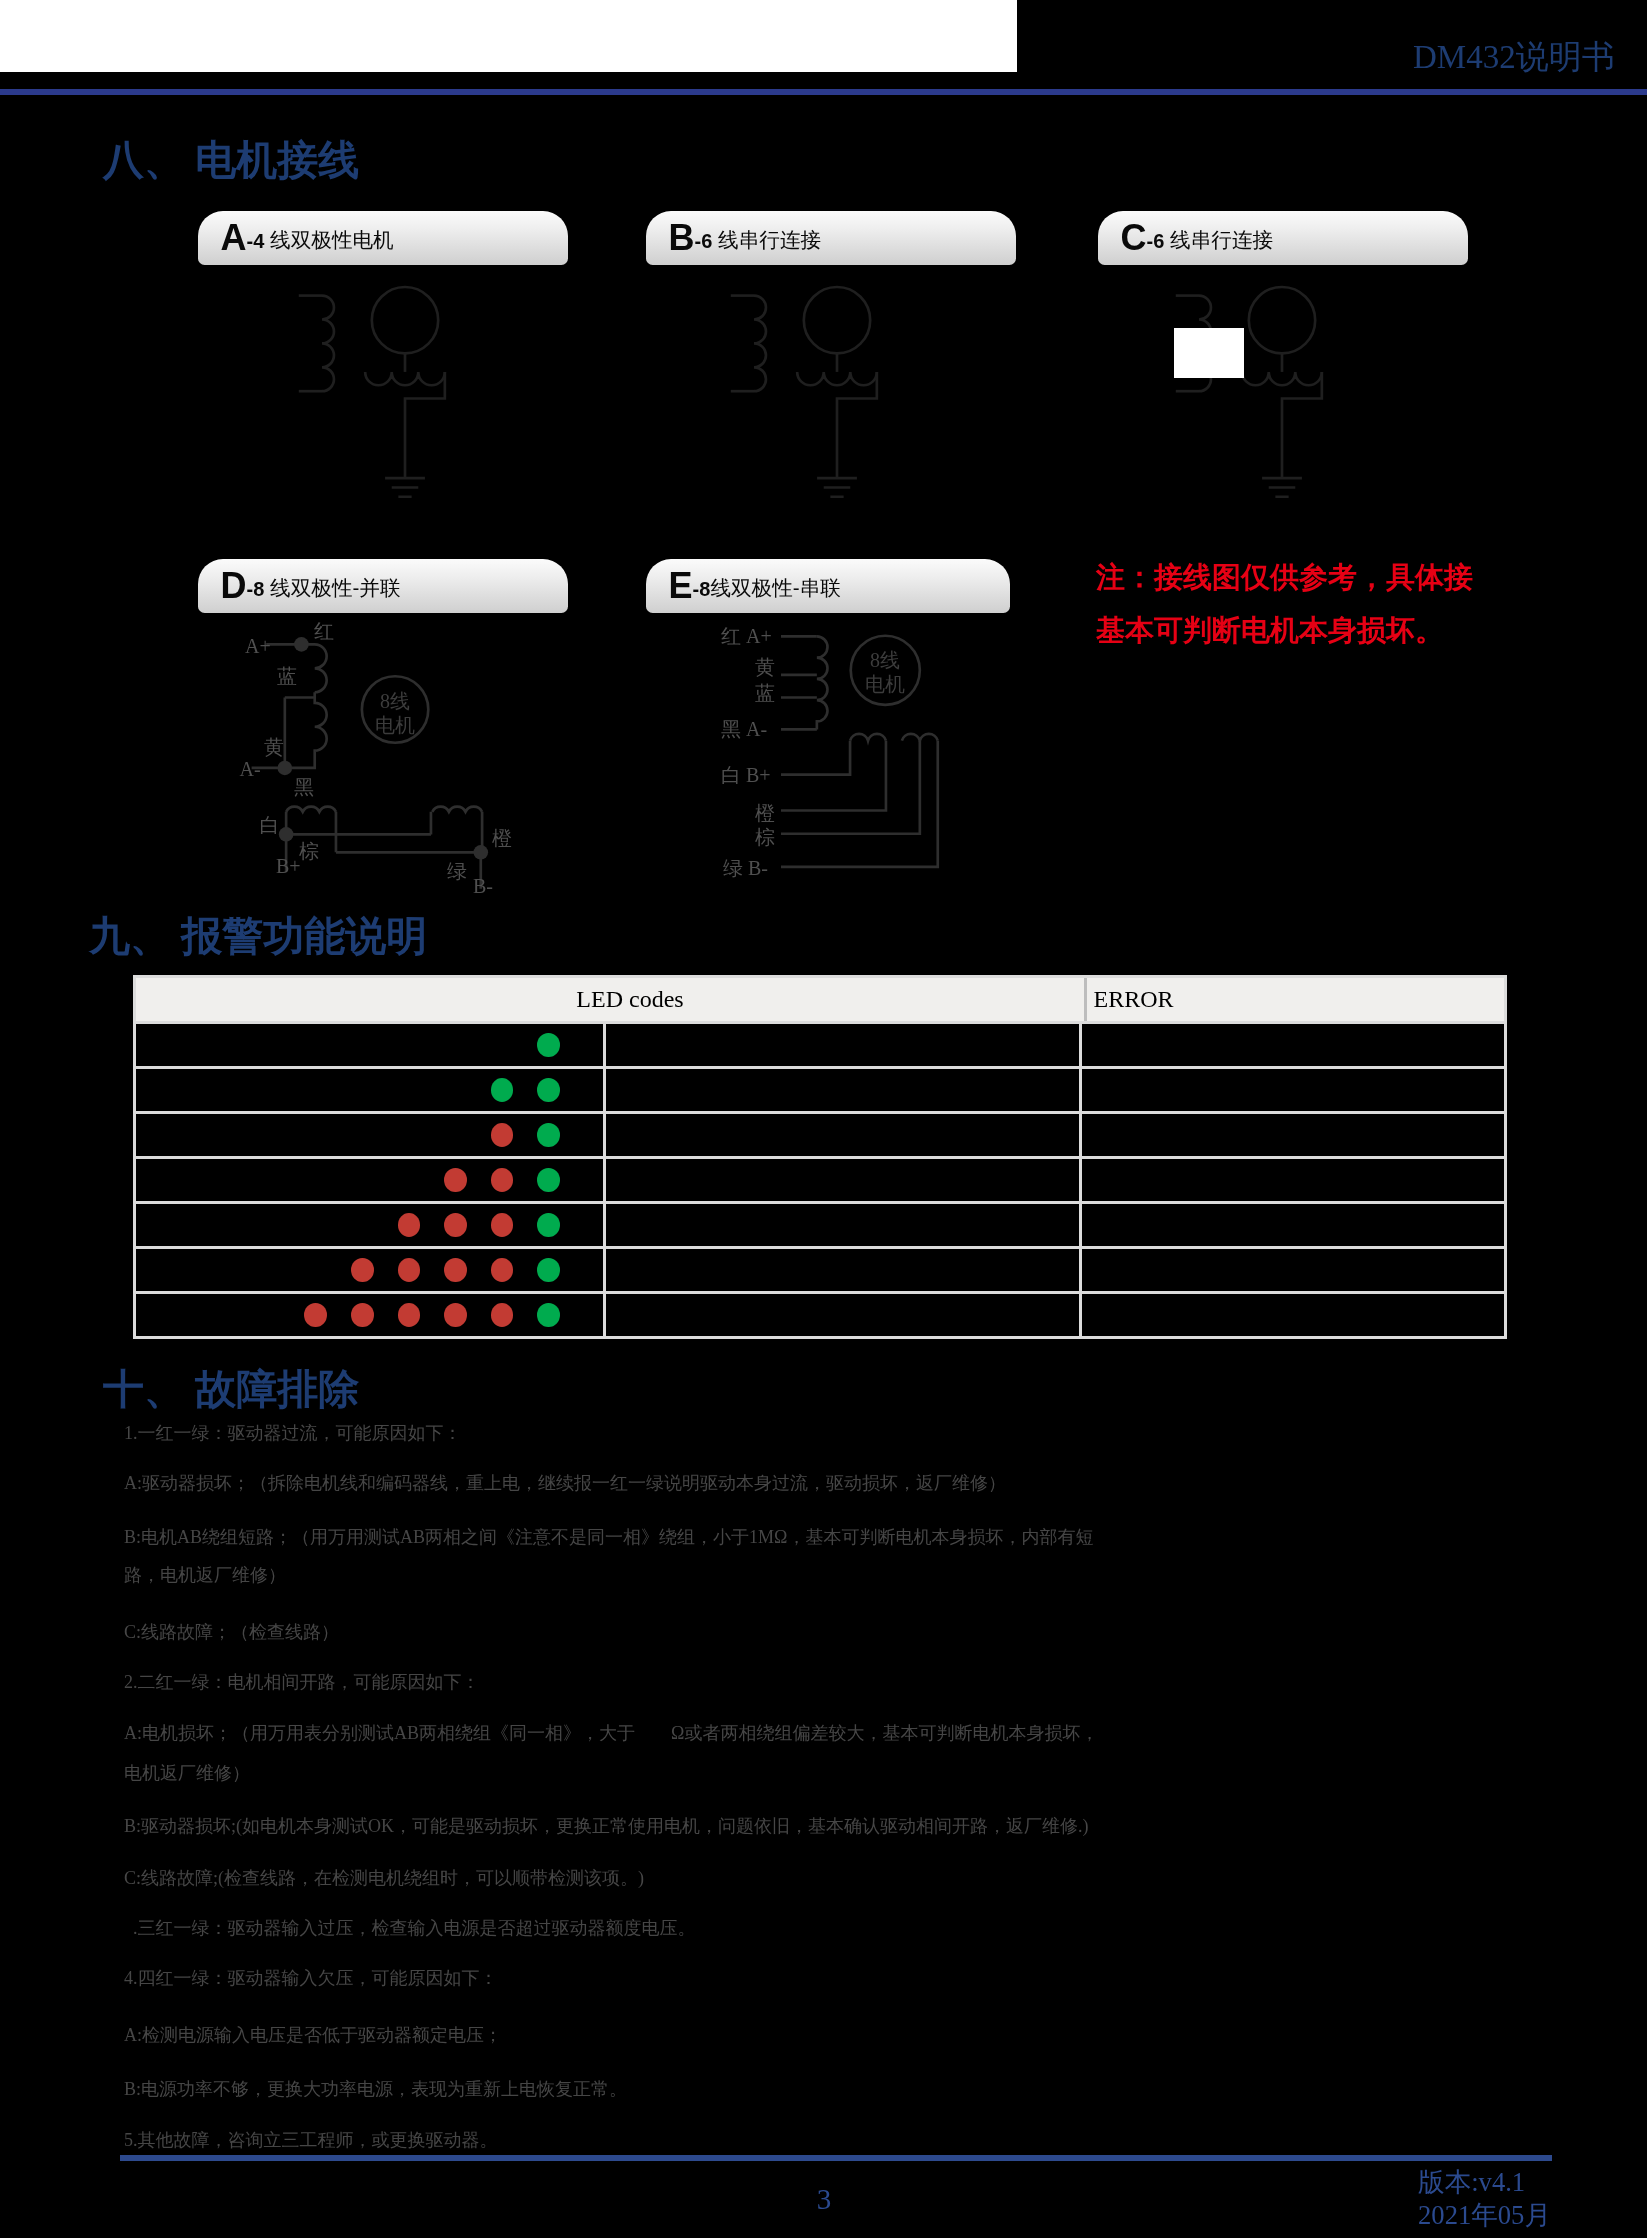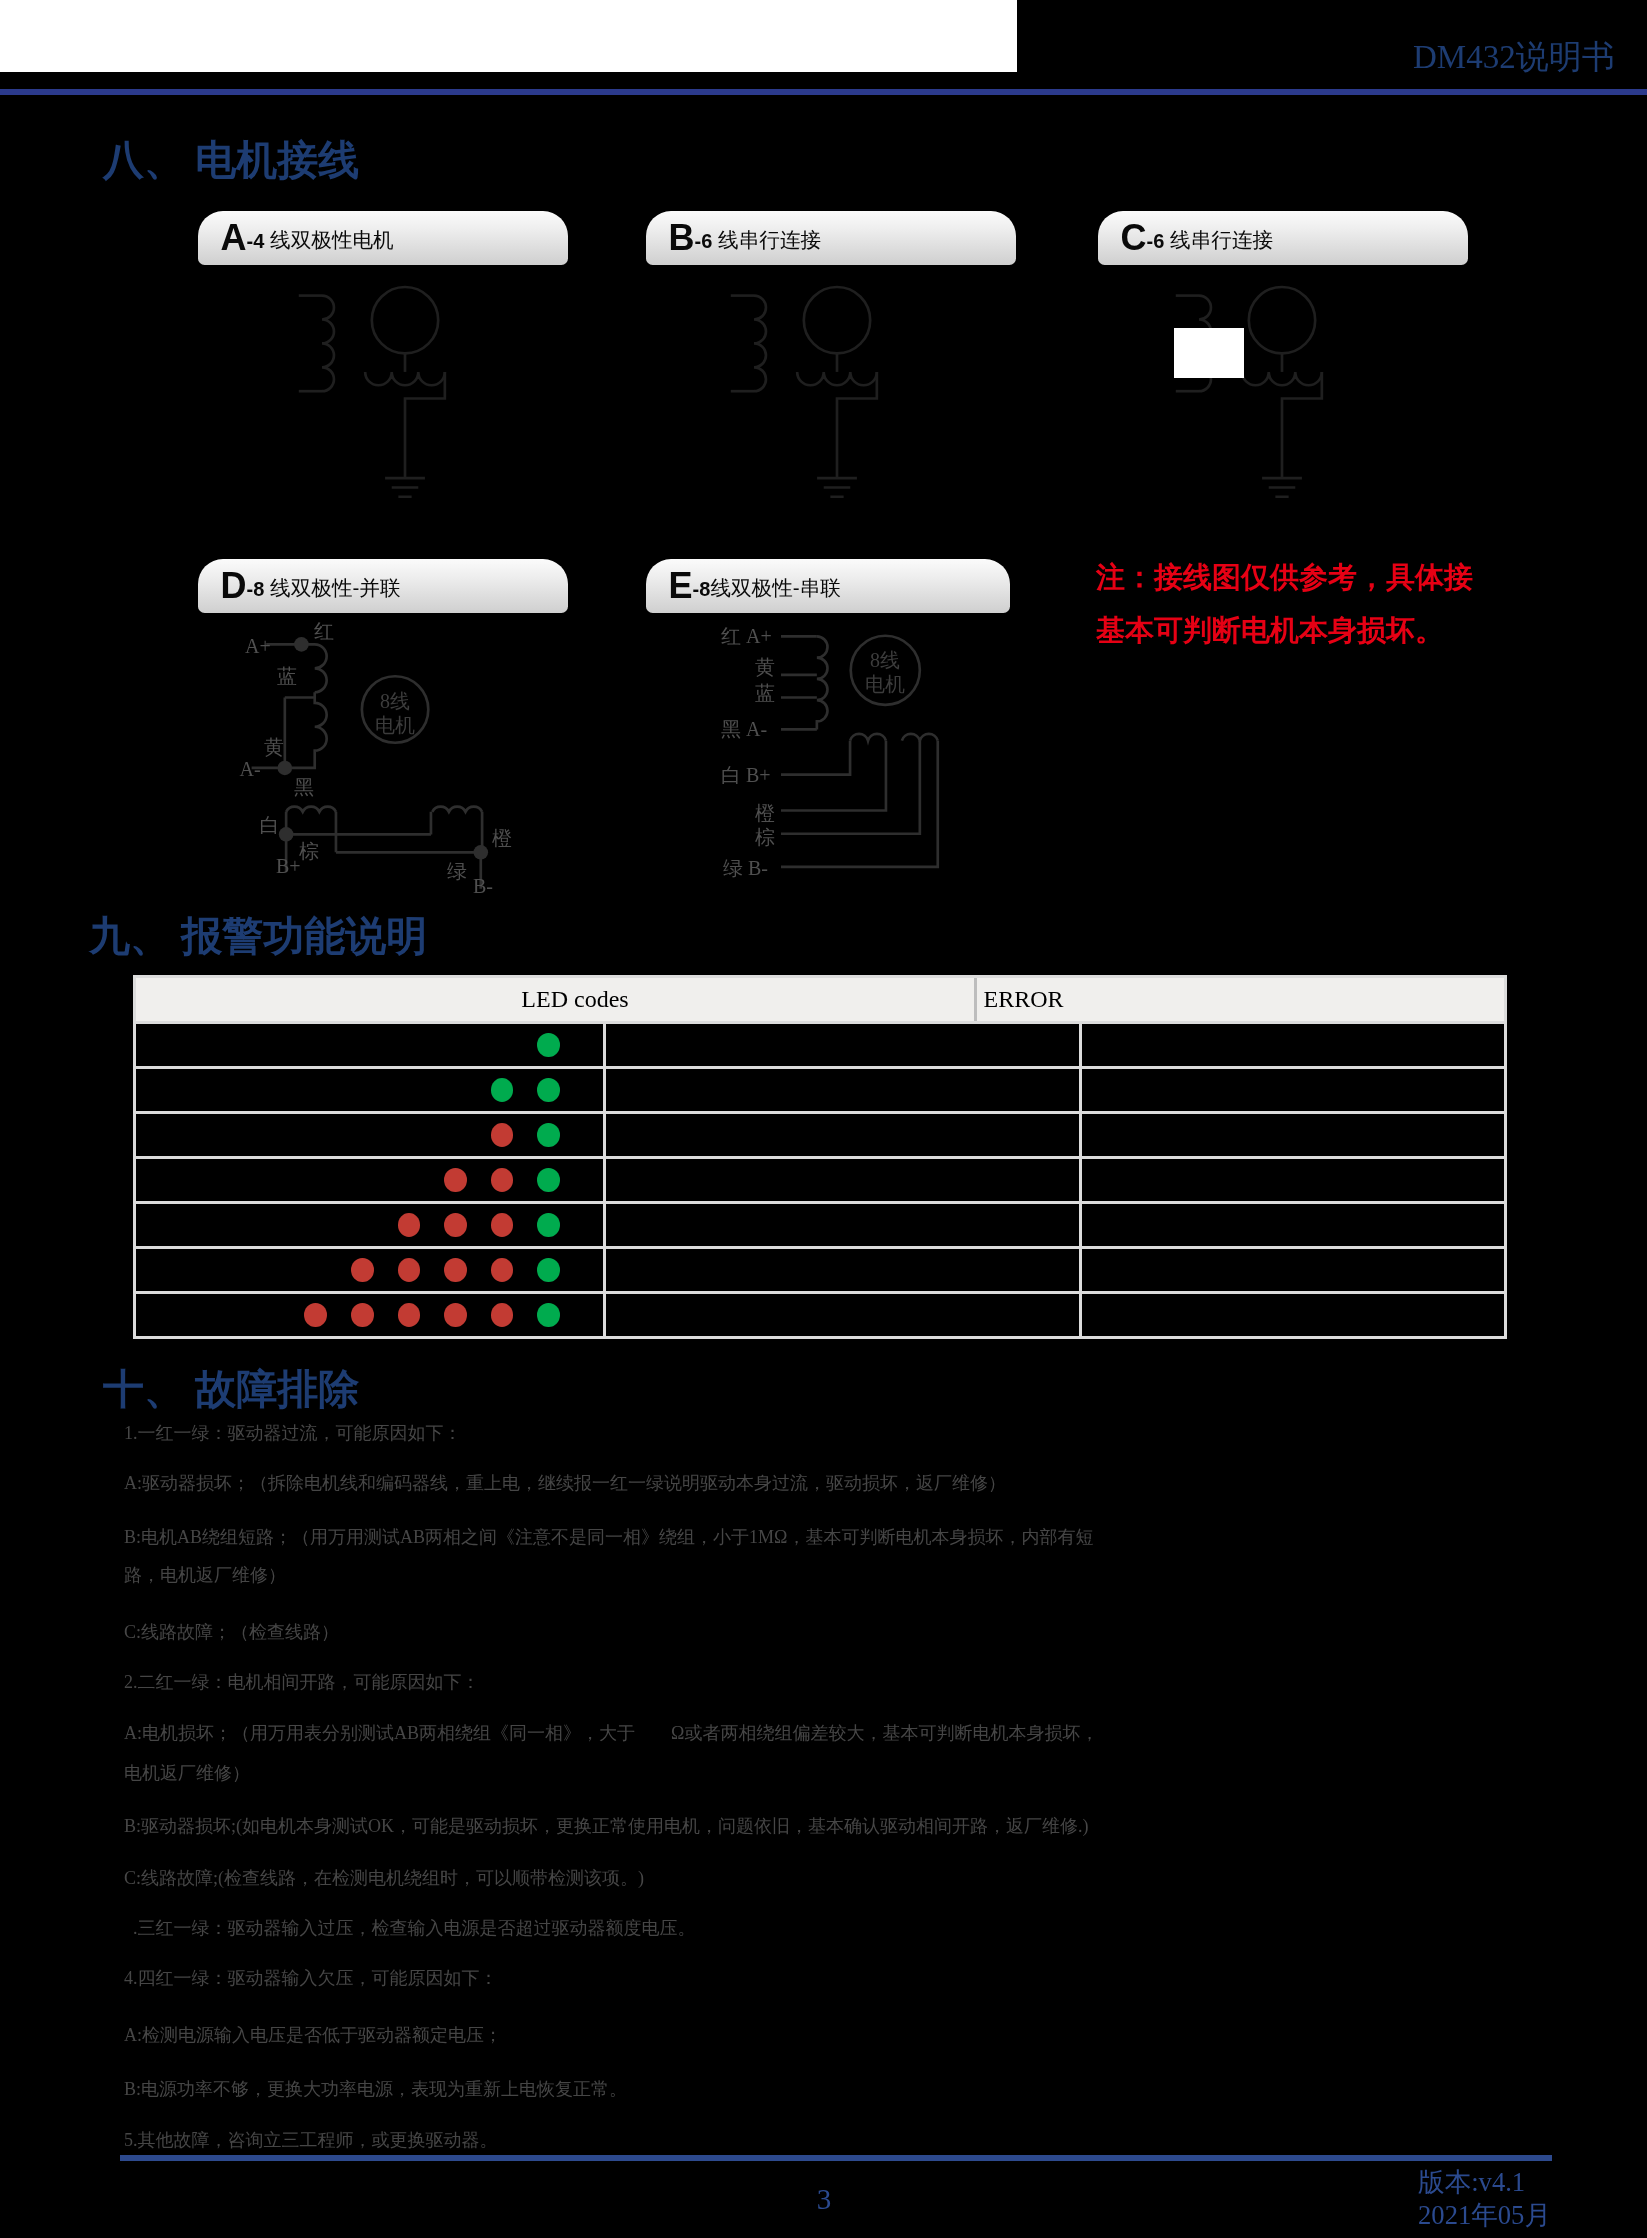--- a/index.html
+++ b/index.html
@@ -23,21 +23,21 @@
   .tab .tn{font-size:20px;font-weight:bold;margin-top:6.6px;}
   .tab .tt{font-size:20.6px;margin-top:4px;white-space:pre;}
   .diagram svg{display:block;}
   .dlabel{position:absolute;font-size:20px;color:var(--dlabel);white-space:nowrap;}
   .motor-label{position:absolute;width:66px;text-align:center;font-size:20px;line-height:24px;color:#3c3c3c;}
   .white-patch{background:#ffffff;}
   .note-line{font-size:29px;font-weight:bold;color:var(--red);white-space:nowrap;}
   
   .led-table{left:133px;top:975px;width:1374px;border:3.3px solid var(--grid);box-sizing:border-box;background:#000;}
   .led-head{display:flex;height:43px;background:var(--hdrbg);}
-  .led-head .h1{width:841px;border-right:3.3px solid #bdbdbd;box-sizing:border-box;
+  .led-head .h1{width:951px;border-right:3.3px solid #bdbdbd;box-sizing:border-box;
                 display:flex;align-items:center;justify-content:center;font-size:24px;color:#000;padding-left:40px;}
   .led-head .h2{flex:1;display:flex;align-items:center;padding-left:6.6px;font-size:24px;color:#000;}
   .led-row{display:flex;height:45px;border-top:3.3px solid var(--grid);box-sizing:border-box;}
   .led-row .cell{box-sizing:border-box;height:100%;}
   .led-row .c1{width:470px;border-right:3.3px solid var(--grid);display:flex;align-items:center;
                justify-content:flex-end;padding-right:43px;}
   .led-row .c2{width:476px;border-right:3.3px solid var(--grid);}
   .led-row .c3{flex:1;color:#ddd;font-size:20px;}
   .dot{width:22.6px;height:24px;border-radius:50%;margin-left:24px;display:inline-block;}
   .dot.green{background:var(--ledgreen);}

